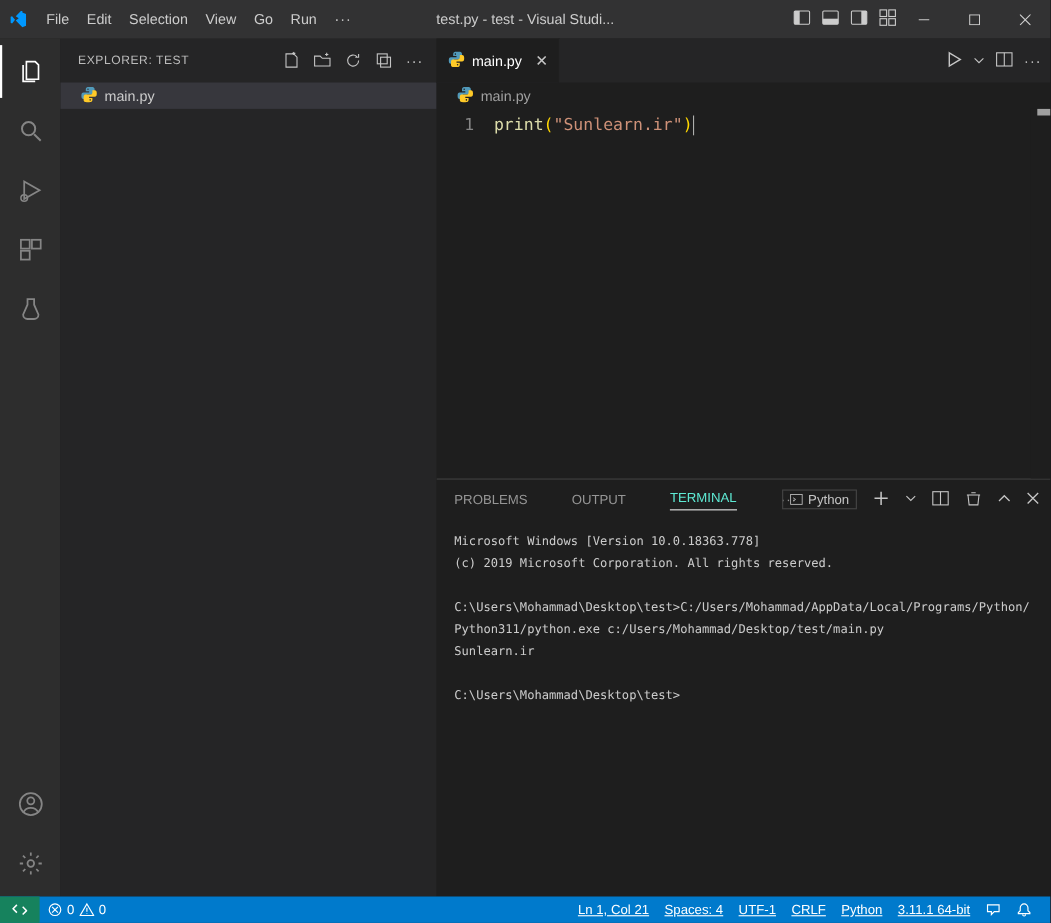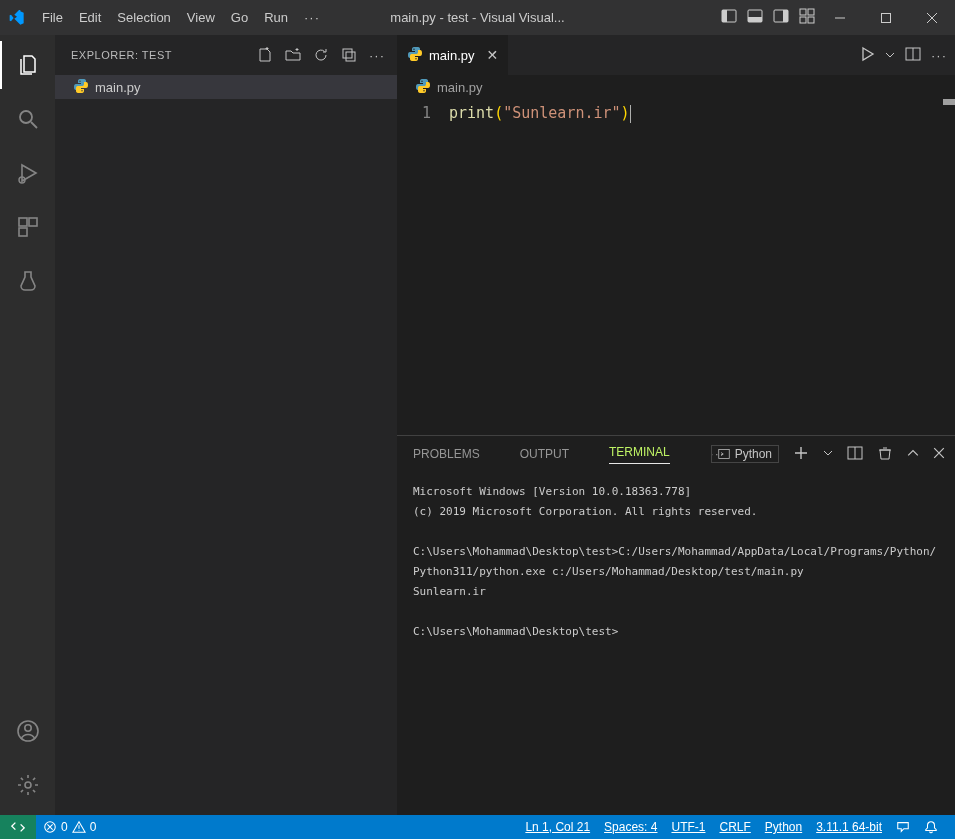--- a/index.html
+++ b/index.html
@@ -48,21 +48,21 @@
   .tok-br { color:#ffd700; }
   .tok-str { color:#ce9178; }
   .code .line { white-space:pre; }
   .cursor { border-right:1px solid #aeafad; display:inline-block; height:18px; vertical-align:middle; }
   .minimap { width:18px; background:#1e1e1e; position:relative; }
   .minimap .bar { position:absolute; top:0; right:0; width:12px; height:6px; background:#a0a0a0; }
 
   
   .panel { height:380px; border-top:1px solid #414141; display:flex; flex-direction:column; background:#1e1e1e; }
   .panel-tabs { height:36px; display:flex; align-items:center; padding:0 16px; gap:40px; position:relative; color:#969696; font-size:12px; }
-  .panel-tabs .ptab.active { color:#bef264; border-bottom:1px solid #e7e7e7; padding-bottom:4px; }
+  .panel-tabs .ptab.active { color:#5eead4; border-bottom:1px solid #e7e7e7; padding-bottom:4px; }
   .panel-tabs .right { position:absolute; right:10px; display:flex; align-items:center; gap:14px; color:#c5c5c5; }
   .panel-tabs .interp { border:1px solid #454545; padding:1px 6px; display:flex; align-items:center; gap:5px; font-size:12px; }
   .terminal-body { flex:1; padding:10px 16px; font-family:Consolas,monospace; font-size:11px; line-height:20px; color:#cccccc; white-space:pre-wrap; word-break:break-all; overflow:hidden; }
 
   
   .statusbar { height:24px; background:#007acc; display:flex; align-items:center; justify-content:space-between; color:#fff; font-size:12px; padding-right:10px; }
   .statusbar .left { display:flex; align-items:center; height:100%; }
   .statusbar .remote { width:36px; height:100%; background:#16825d; display:flex; align-items:center; justify-content:center; }
   .statusbar .stat-item { padding:0 7px; display:flex; align-items:center; gap:4px; height:100%; }
   .statusbar .right { display:flex; align-items:center; height:100%;text-decoration:underline; }
@@ -85,21 +85,21 @@
     </div>
     <div class="menubar">
       <div class="item">File</div>
       <div class="item">Edit</div>
       <div class="item">Selection</div>
       <div class="item">View</div>
       <div class="item">Go</div>
       <div class="item">Run</div>
       <div class="item" style="letter-spacing:1px;">···</div>
     </div>
-    <div class="title-center">main.py - test - Visual Visual...</div>
+    <div class="title-center">test.py - test - Visual Studi...</div>
     <div class="title-layouts">
       <span><svg class="i" viewBox="0 0 16 16">
             <rect x="1" y="2" width="14" height="12" rx="1" fill="none" stroke="#ccc" stroke-width="1"></rect>
             <rect x="1" y="2" width="5" height="12" fill="#ccc"></rect>
           </svg></span>
       <span><svg class="i" viewBox="0 0 16 16">
             <rect x="1" y="2" width="14" height="12" rx="1" fill="none" stroke="#ccc" stroke-width="1"></rect>
             <rect x="1" y="9" width="14" height="5" fill="#ccc"></rect>
           </svg></span>
       <span><svg class="i" viewBox="0 0 16 16">

